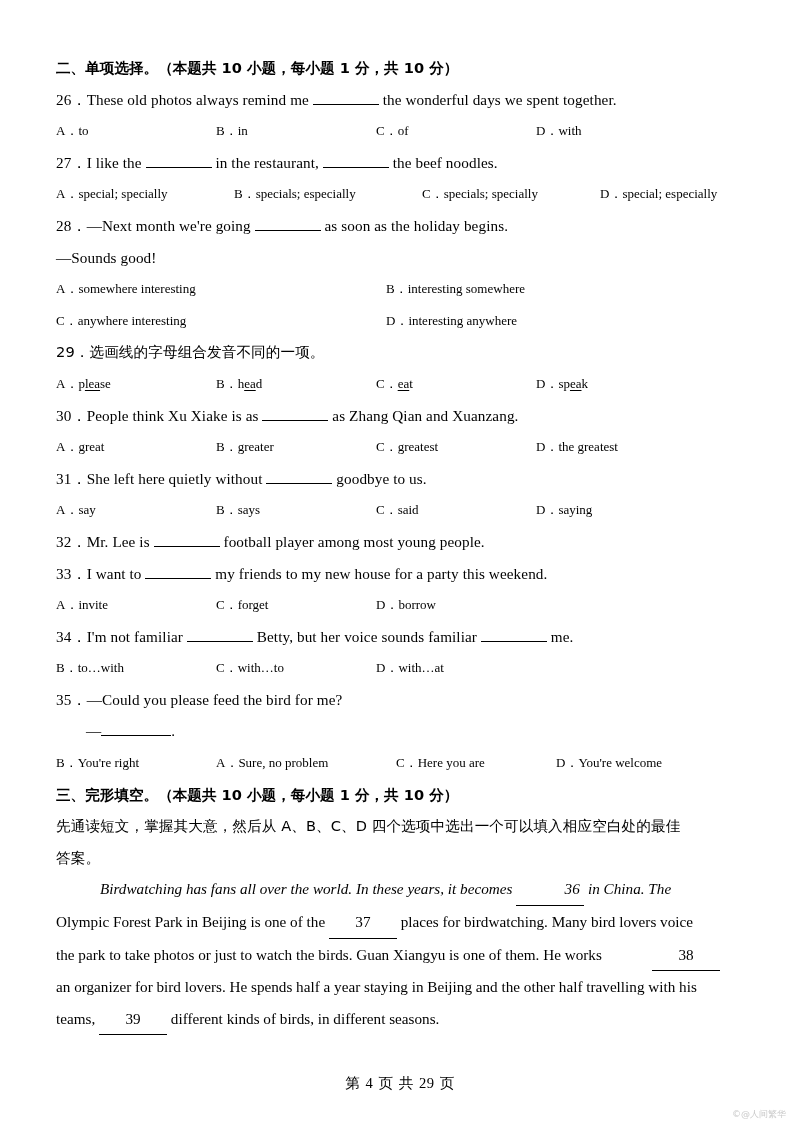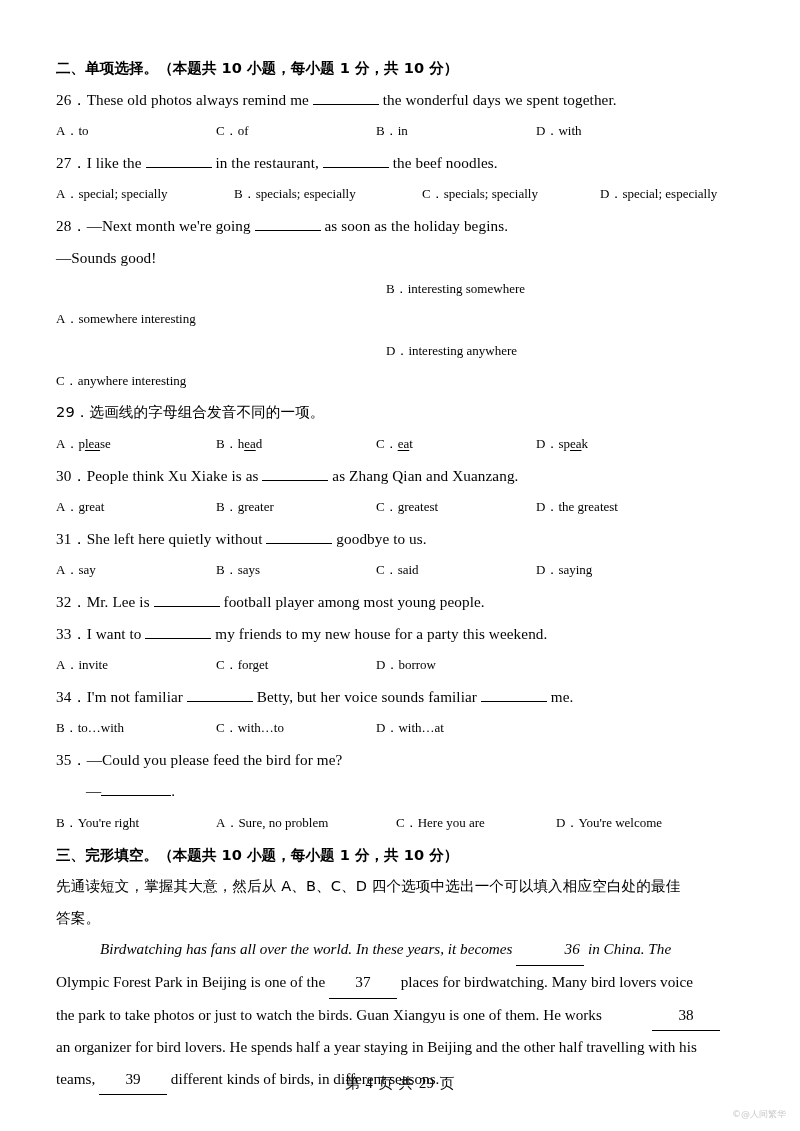--- a/index.html
+++ b/index.html
@@ -52,21 +52,21 @@
   .b-lg  { width: 70px; }
   .u { text-decoration: underline; text-underline-offset: 2px; }
   .opts {
     display: flex;
     font-size: 13px;
     line-height: 31.6px;
     white-space: pre;
   }
   .opts > span { display: inline-block; }
   .ow-4 { width: 160px; }
-  .ow-2 { width: 330px; margin-top: 30px; }
+  .ow-2 { width: 330px; }
   .indent { padding-left: 30px; }
   .para {
     font-size: 15.2px;
     line-height: 31.6px;
     text-align: justify;
     text-justify: inter-word;
   }
   .para-first { text-indent: 44px; font-style: italic; }
   .cloze-blank-num {
     display: inline-block;
@@ -98,22 +98,22 @@
 </head>
 <body>
 
 <div class="page">
 
   <div class="section-head cn-b">二、单项选择。（本题共 10 小题，每小题 1 分，共 10 分）</div>
 
   <div class="line"><span>26．These old photos always remind me </span><span class="blank b-md"></span><span> the wonderful days we spent together.</span></div>
   <div class="opts">
     <span class="ow-4">A．to</span>
+    <span class="ow-4">B．in</span>
     <span class="ow-4">C．of</span>
-    <span class="ow-4">B．in</span>
     <span>D．with</span>
   </div>
 
   <div class="line"><span>27．I like the </span><span class="blank b-md"></span><span> in the restaurant, </span><span class="blank b-md"></span><span> the beef noodles.</span></div>
   <div class="opts">
     <span style="width:178px">A．special; specially</span>
     <span style="width:188px">B．specials; especially</span>
     <span style="width:178px">C．specials; specially</span>
     <span>D．special; especially</span>
   </div>

